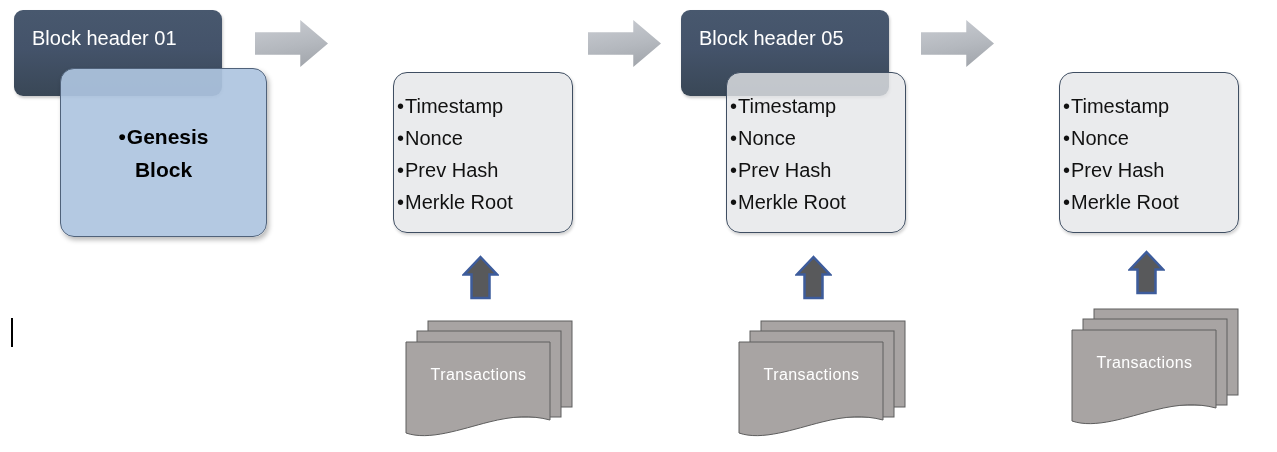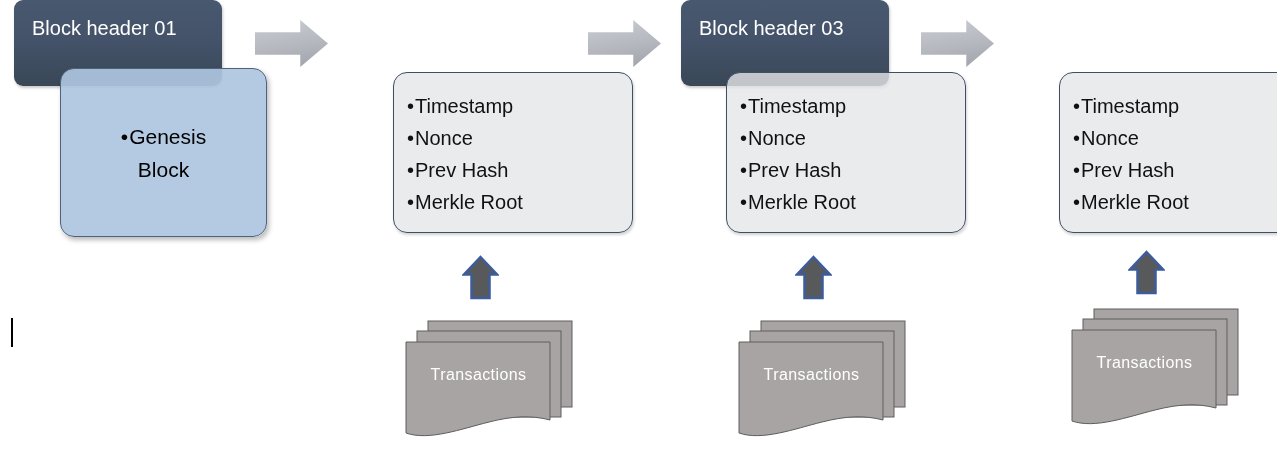--- a/index.html
+++ b/index.html
@@ -2,39 +2,39 @@
 <html><head>
 <meta charset="utf-8">
 <style>
   html,body{margin:0;padding:0;background:#ffffff;}
   .canvas{
     position:relative;width:1277px;height:452px;background:#ffffff;
     font-family:"Liberation Sans",sans-serif;overflow:hidden;
   }
   
   .hdr{
-    position:absolute;top:0;width:208px;height:86px;border-radius:9px;
+    position:absolute;top:10px;width:208px;height:86px;border-radius:9px;
     background:linear-gradient(180deg,#48586E 0%,#44536A 45%,#394756 100%);
     color:#ffffff;font-size:20px;box-sizing:border-box;padding:17px 0 0 18px;
     box-shadow:1px 2px 3px rgba(0,0,0,0.22);
   }
   
   .genesis{
     position:absolute;left:60px;top:68px;width:205px;height:167px;border-radius:14px;
     background:rgba(174,196,224,0.92);border:1.5px solid #50627A;
     box-shadow:2px 3px 5px rgba(0,0,0,0.28);
     display:flex;align-items:center;justify-content:center;
   }
-  .gtext{width:130px;text-align:center;font-size:21px;font-weight:normal;line-height:33px;color:#000000;}
+  .gtext{width:130px;text-align:center;font-size:21px;font-weight:bold;line-height:33px;color:#000000;}
   
   .content{
-    position:absolute;top:72px;width:240px;height:161px;border-radius:14px;
+    position:absolute;top:72px;width:180px;height:161px;border-radius:14px;
     background:rgba(229,230,232,0.80);border:1px solid #3F4E62;
     box-shadow:1px 2px 3px rgba(0,0,0,0.18);
-    box-sizing:border-box;padding:17px 0 0 13px;
+    box-sizing:border-box;padding:17px 0 0 3px;
   }
   .li{font-size:20px;line-height:32px;color:#111111;white-space:nowrap;}
   .blt{margin-right:1px;}
   
   .farrow{
     position:absolute;top:20px;width:73px;height:47px;
     background:linear-gradient(170deg,#CACDD3 0%,#B4B8BE 55%,#9EA2A8 100%);
     clip-path:polygon(0 26%,62% 26%,62% 0,100% 50%,62% 100%,62% 74%,0 74%);
   }
   .uparrow{position:absolute;width:37px;height:45px;}
@@ -73,21 +73,21 @@
     <svg viewBox="0 0 168 122" width="168" height="122">
       <rect x="23" y="1" width="144" height="86" stroke-width="1" fill="#A8A4A3" stroke="#5E5E5E"></rect>
       <rect x="12" y="11" width="144" height="86" stroke-width="1" fill="#A8A4A3" stroke="#5E5E5E"></rect>
       <path d="M1,22 L145,22 L145,100 C126,95 108,96 84,102 C56,109 24,121 1,113 Z" stroke-width="1" fill="#A8A4A3" stroke="#5E5E5E"></path>
     </svg>
     <div class="stack-label">Transactions</div>
   </div>
   <div class="farrow" style="left:588px"></div>
 
   <div class="hdr" style="left:681px">
-    <span>Block header 03</span>
+    <span>Block header 05</span>
   </div>
   <div class="content" style="left:726px">
     <div class="li"><span class="blt">•</span><span>Timestamp</span></div>
     <div class="li"><span class="blt">•</span><span>Nonce</span></div>
     <div class="li"><span class="blt">•</span><span>Prev Hash</span></div>
     <div class="li"><span class="blt">•</span><span>Merkle Root</span></div>
   </div>
   <svg class="uparrow" style="left:795px;top:255px" viewBox="0 0 37 45">
     <polygon points="18.5,2 35,19.5 27.5,19.5 27.5,43 9.5,43 9.5,19.5 2,19.5" stroke-width="2.5" stroke-linejoin="miter" fill="#58595B" stroke="#3D5C9C"></polygon>
   </svg>

